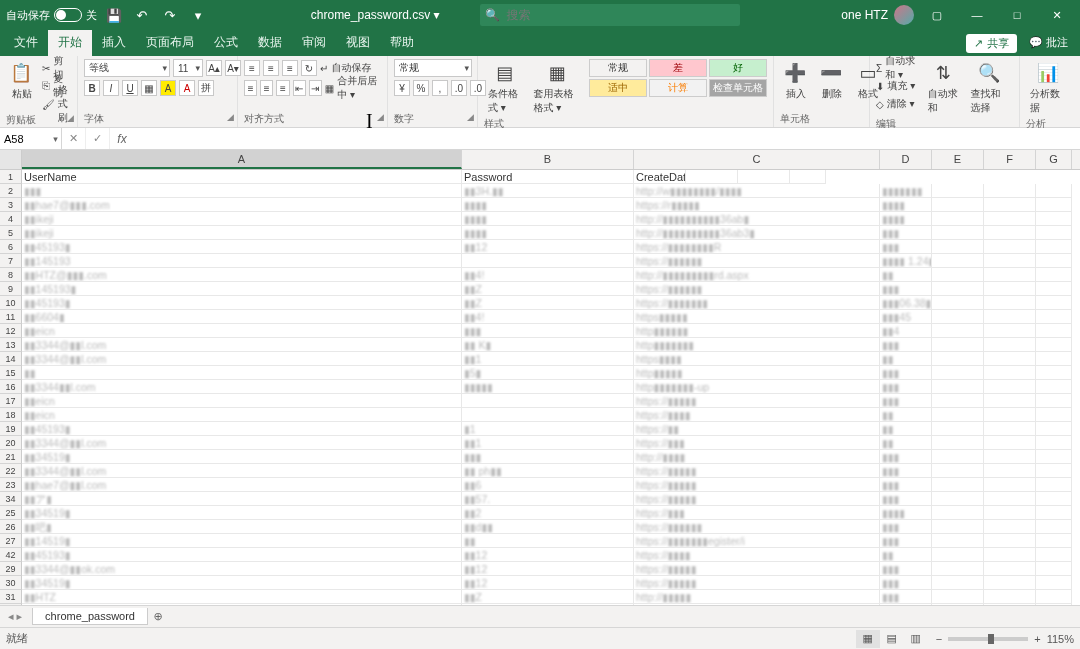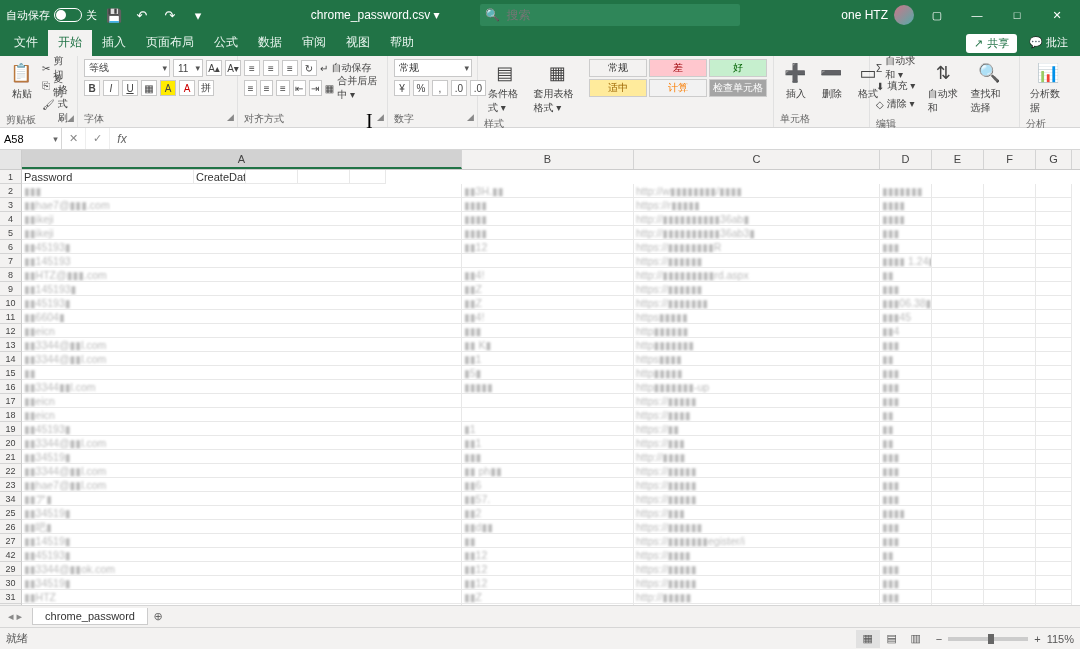--- a/index.html
+++ b/index.html
@@ -351,20 +351,21 @@
         <div class="rh">26</div>
         <div class="rh">27</div>
         <div class="rh">42</div>
         <div class="rh">29</div>
         <div class="rh">30</div>
         <div class="rh">31</div>
         <div class="rh">32</div>
       </div>
     <div class="cells" id="cells">
         <div class="crow hdr">
+          <div class="cell" style="width: 440px;">UserName</div>
           <div class="cell" style="width: 172px;">Password</div>
           <div class="cell" style="width: 52px;">CreateDate</div>
           <div class="cell" style="width: 52px;"></div>
           <div class="cell" style="width: 52px;"></div>
           <div class="cell" style="width: 36px;"></div>
         </div>
         <div class="crow">
           <div class="cell" style="width: 440px;"><span class="blurred">▮▮▮</span></div>
           <div class="cell" style="width: 172px;"><span class="blurred">▮▮3H.▮▮</span></div>
           <div class="cell" style="width: 246px;"><span class="blurred">http://w▮▮▮▮▮▮▮▮/▮▮▮▮</span></div>

